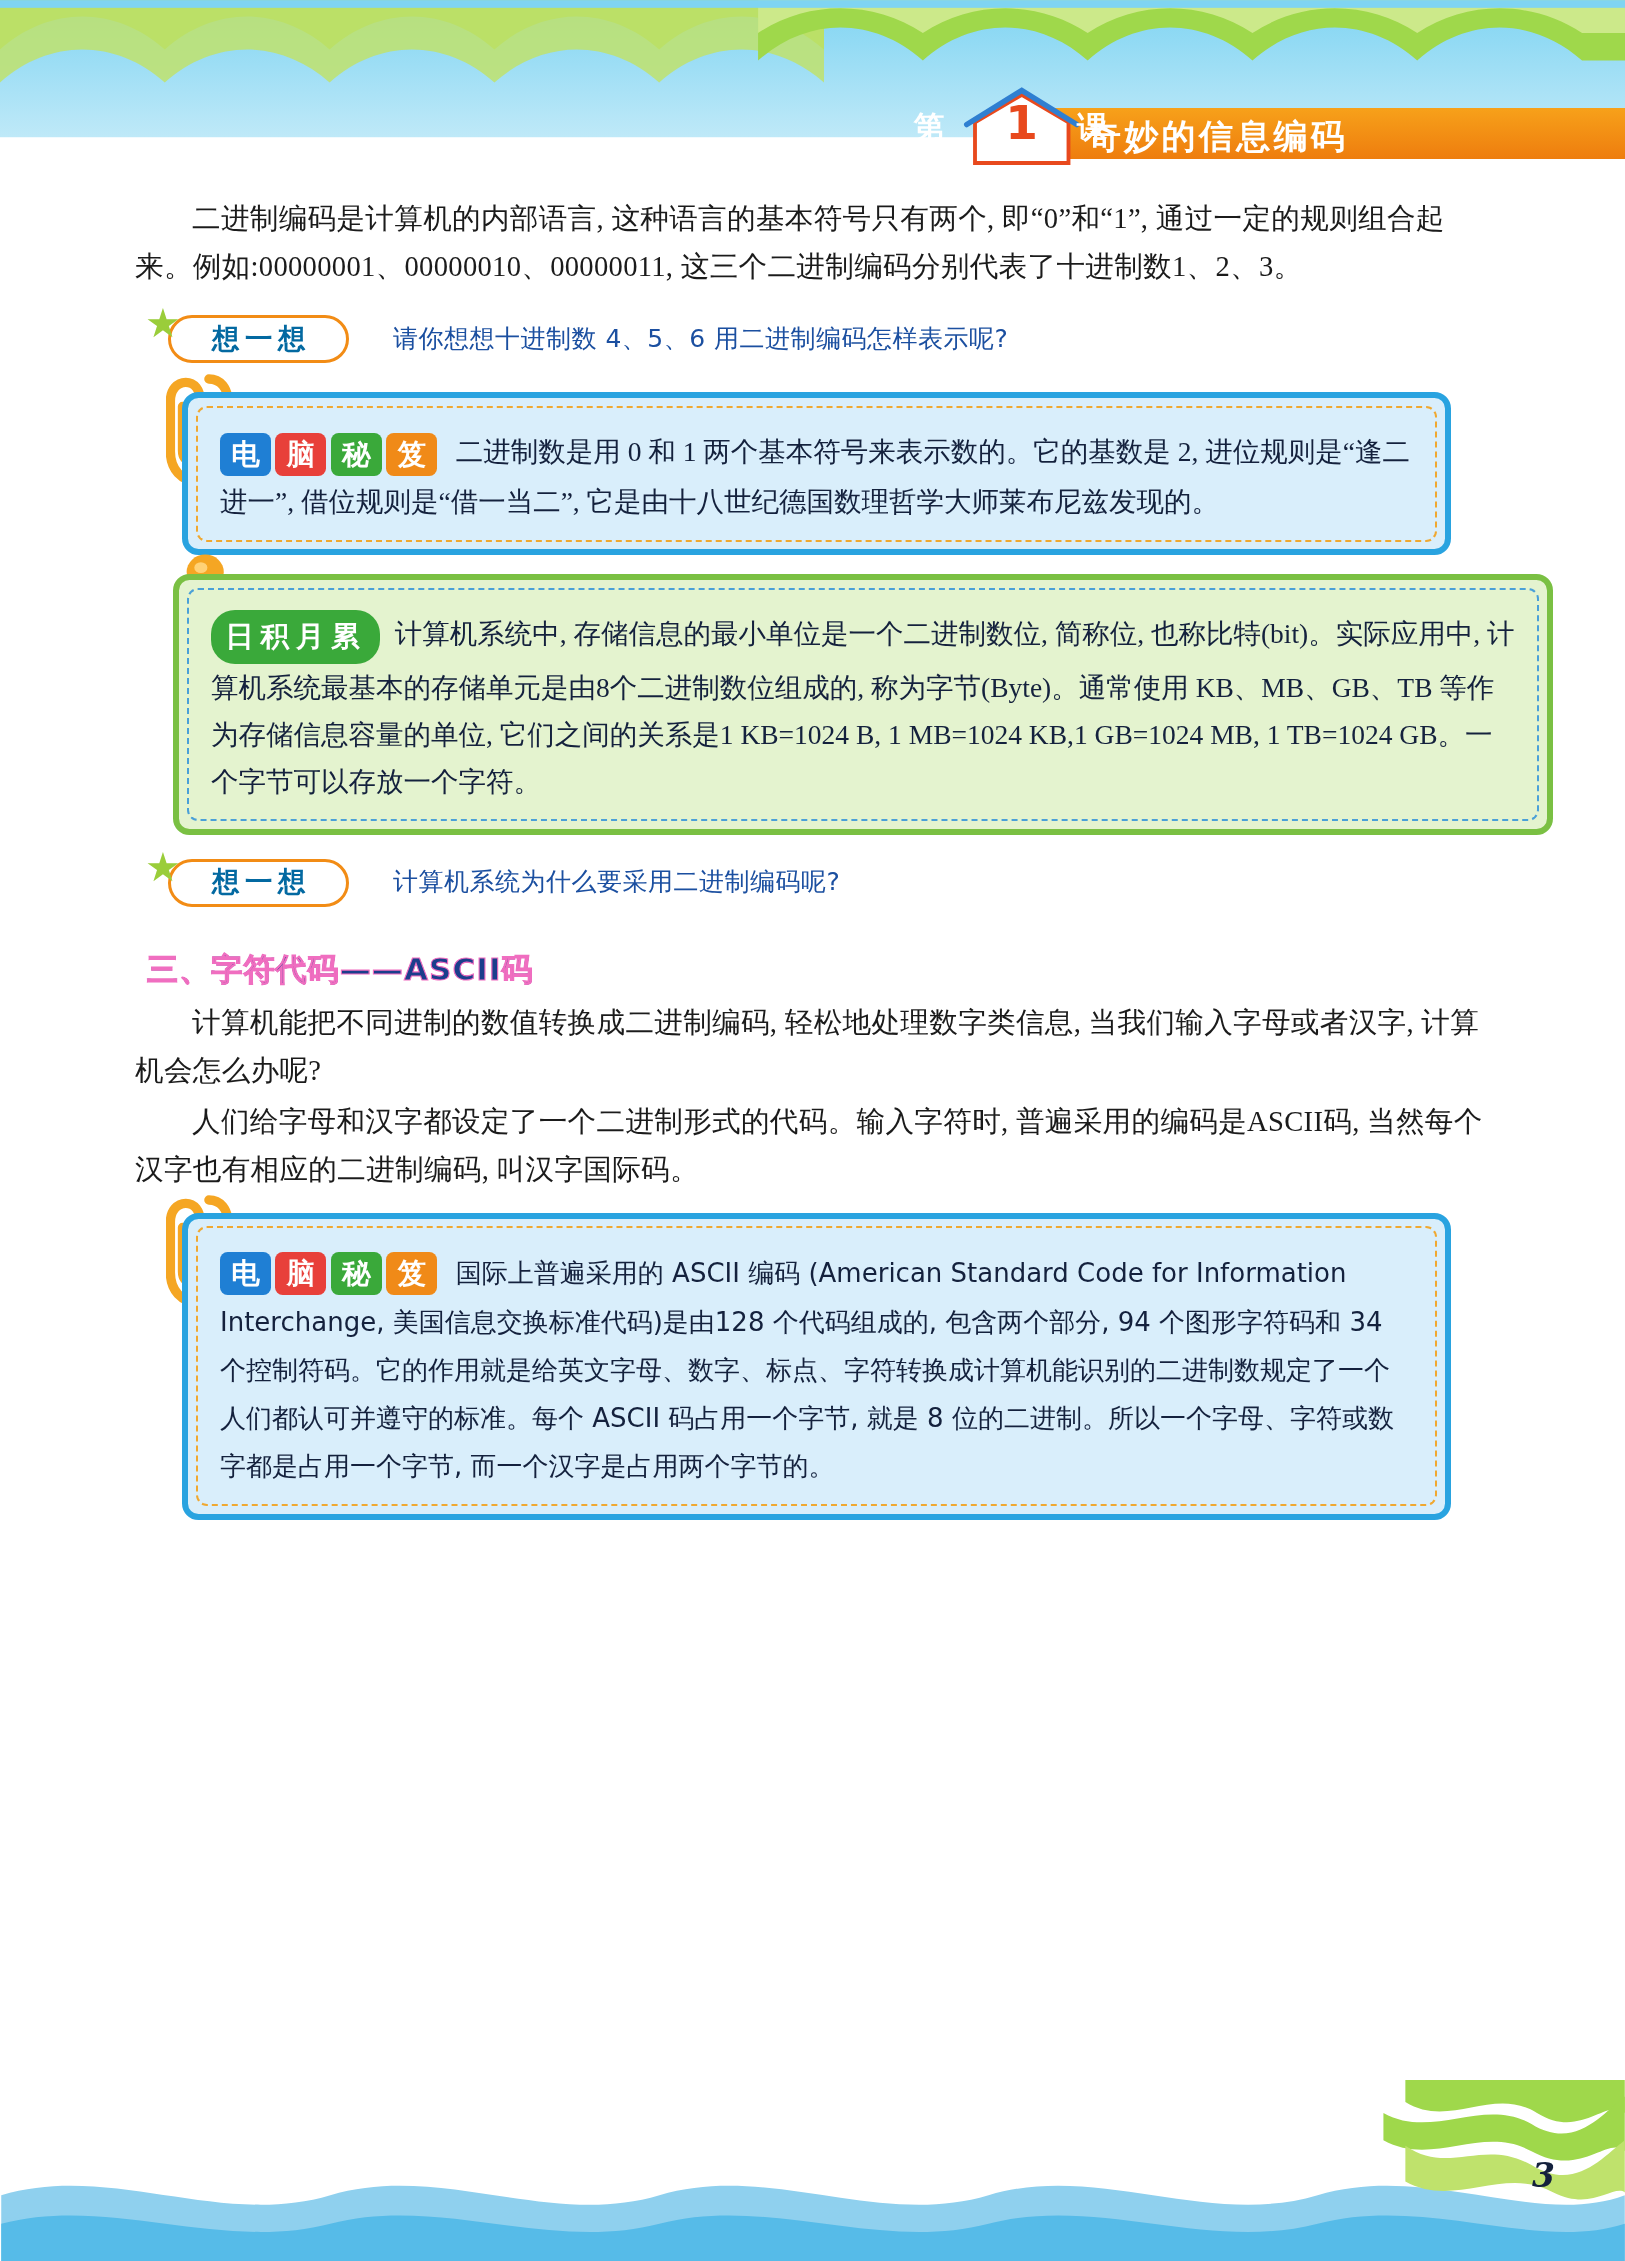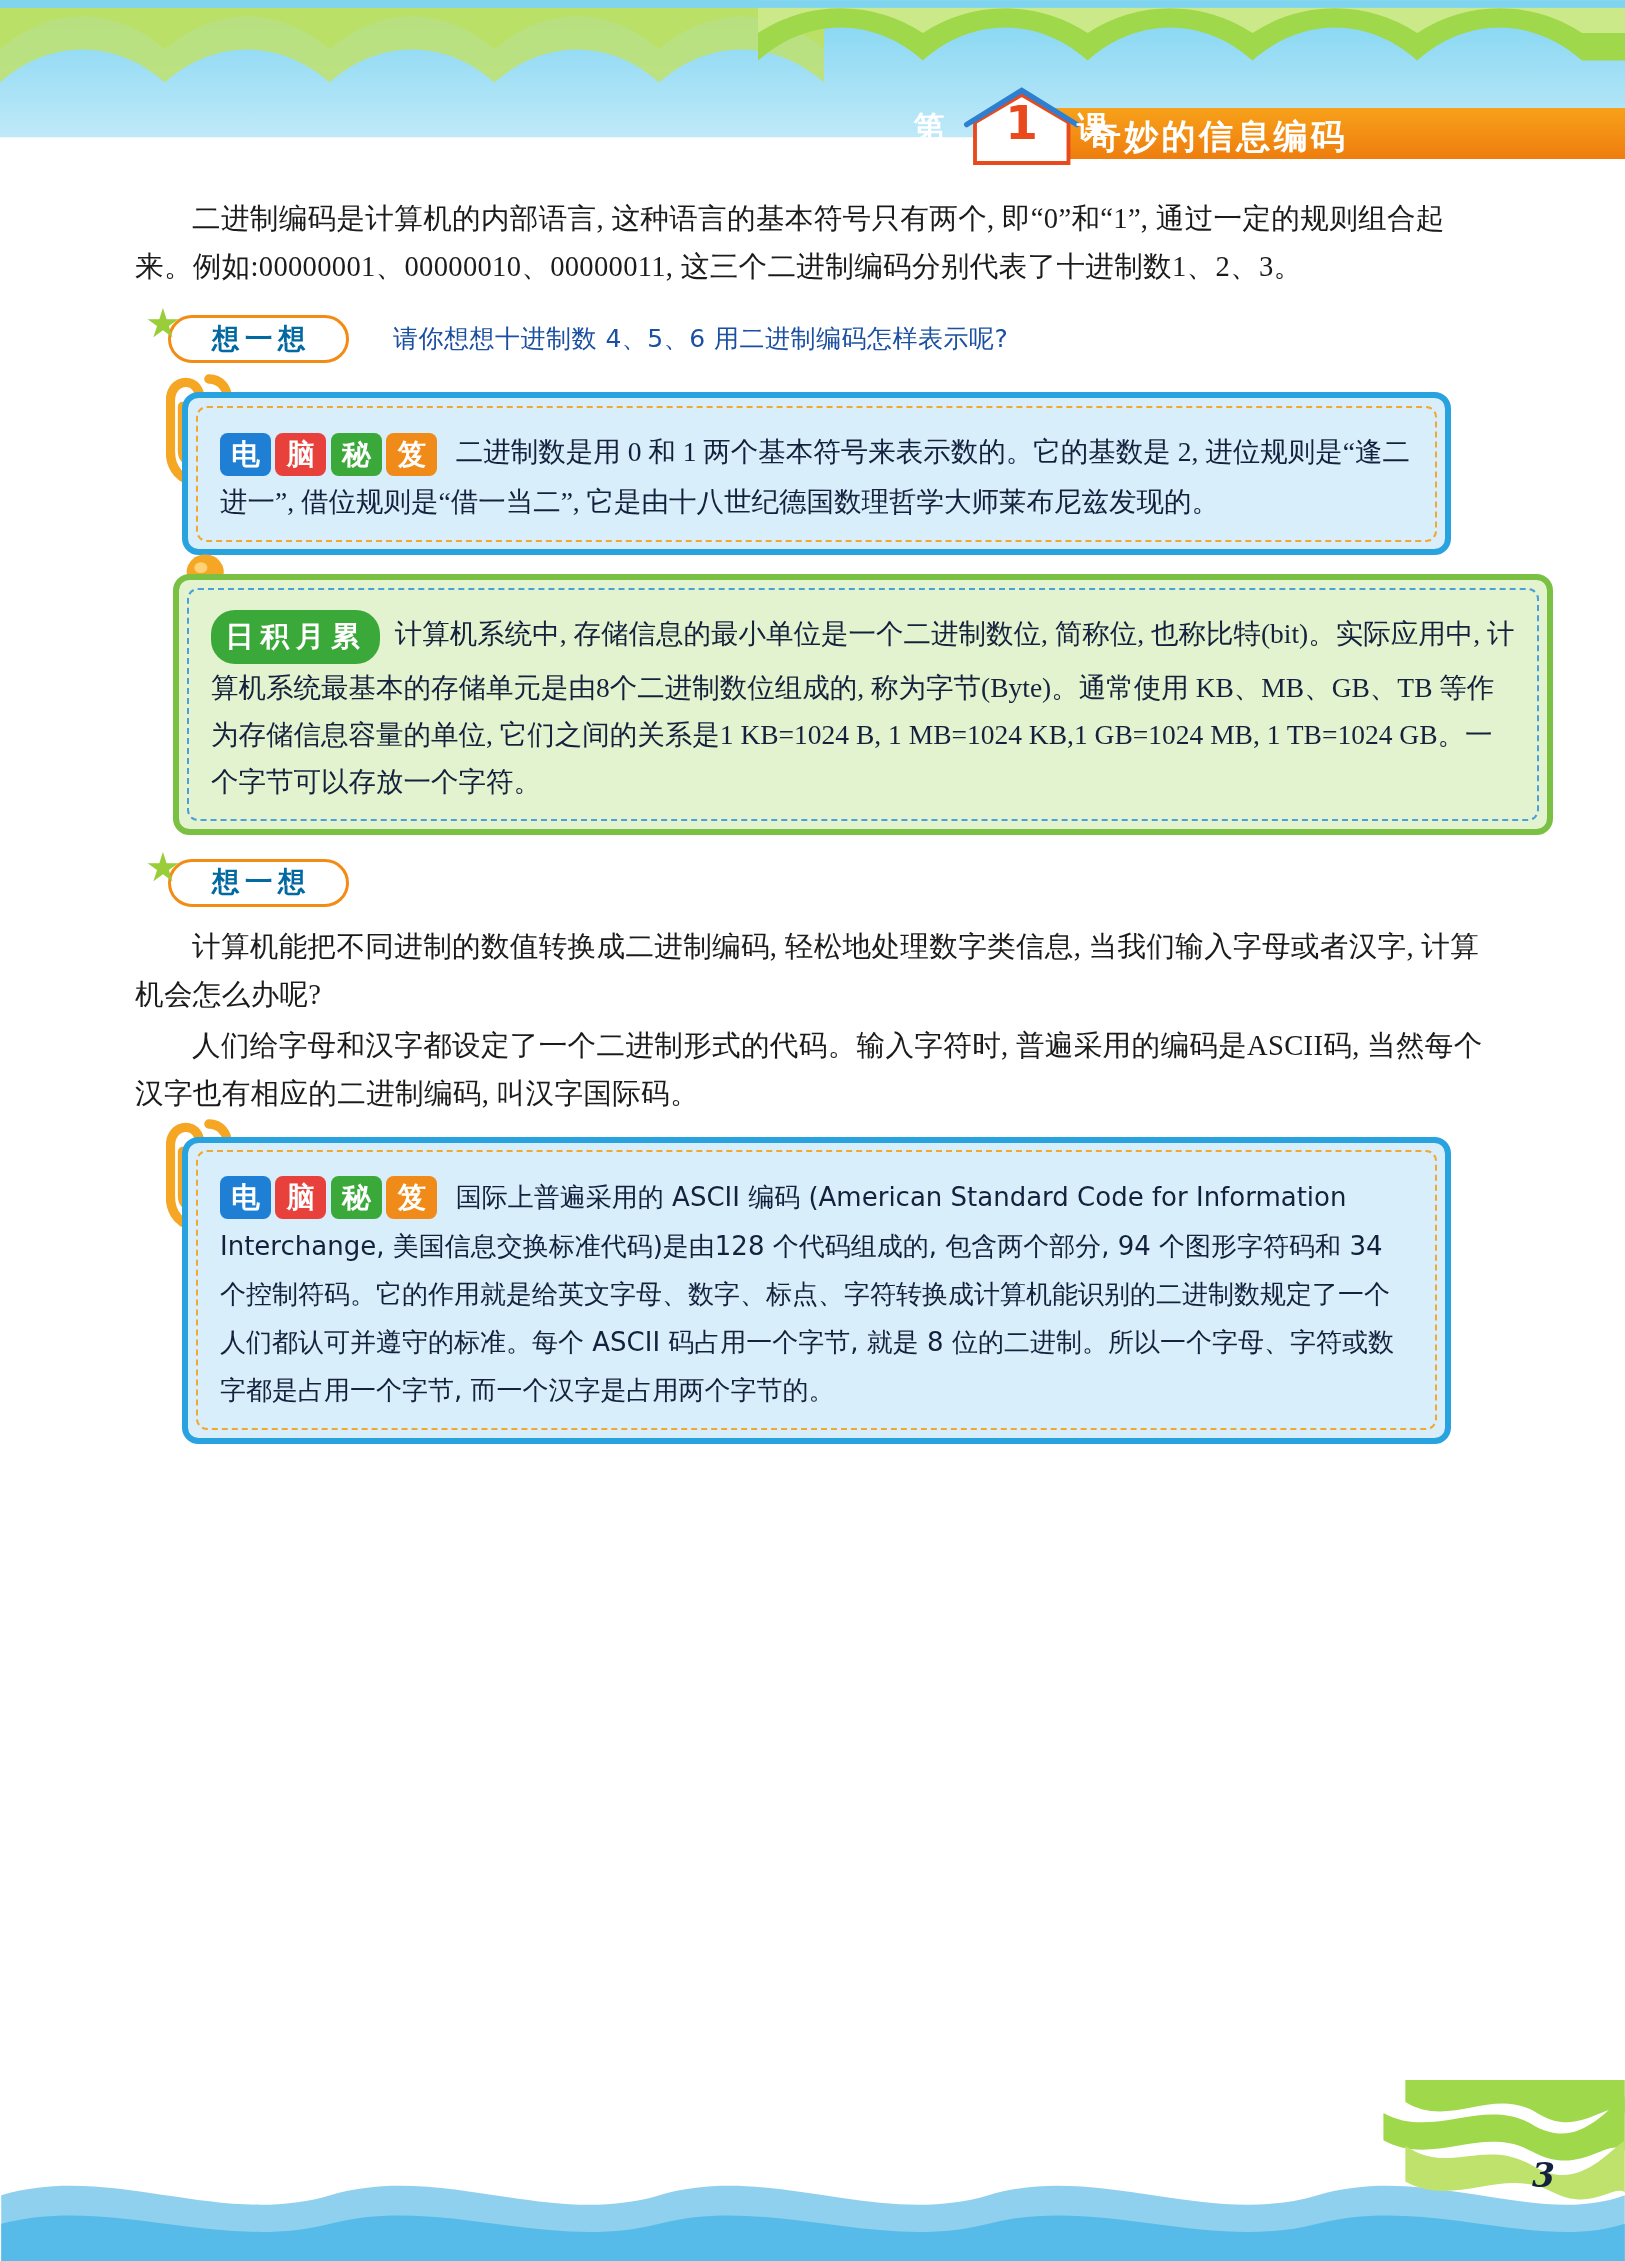--- a/index.html
+++ b/index.html
@@ -378,23 +378,25 @@
       </div>
     </div>
 
     
     <div class="think-row">
       <div class="think-badge">
         <div class="pill"></div>
         <div class="pill-text">想一想</div>
         <div class="star">★</div>
       </div>
-    </div>
-
-    
+      <div class="think-q">计算机系统为什么要采用二进制编码呢?</div>
+    </div>
+
+    
+    <div class="section-head">三、字符代码——ASCII码</div>
 
     <p class="para">计算机能把不同进制的数值转换成二进制编码, 轻松地处理数字类信息, 当我们输入字母或者汉字, 计算机会怎么办呢?</p>
     <p class="para">人们给字母和汉字都设定了一个二进制形式的代码。输入字符时, 普遍采用的编码是ASCII码, 当然每个汉字也有相应的二进制编码, 叫汉字国际码。</p>
 
     
     <div class="box box-blue">
       <div class="clip">
         <svg width="66" height="121" viewBox="0 0 120 220" xmlns="http://www.w3.org/2000/svg">
           <path d="M78,20 C100,20 112,38 112,58 L112,150 C112,184 88,206 58,206 C28,206 8,184 8,152 L8,60 C8,40 20,26 36,26 C52,26 62,40 62,58 L62,150 C62,162 56,170 46,170 C36,170 30,162 30,150 L30,70" fill="none" stroke="#f5a623" stroke-width="17" stroke-linecap="round"></path>
         </svg>

